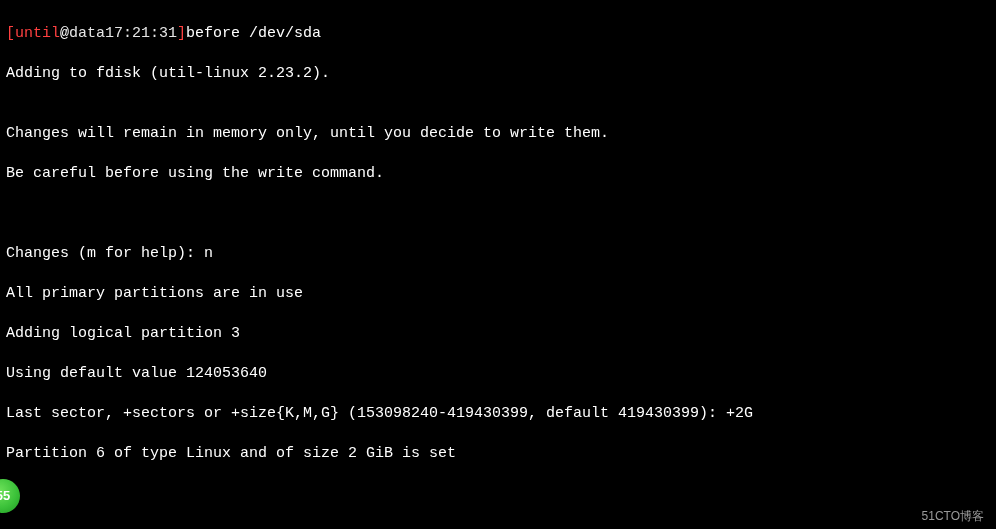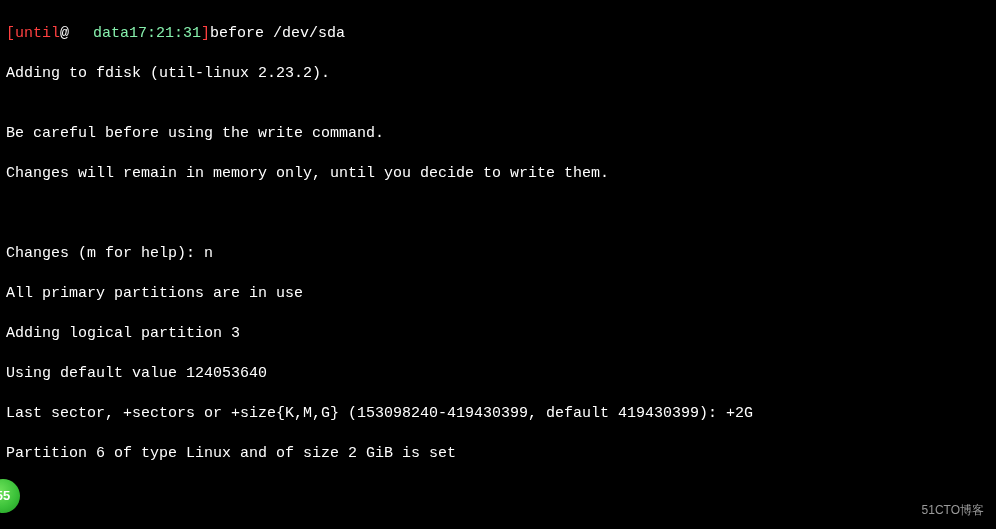--- a/index.html
+++ b/index.html
@@ -16,53 +16,53 @@
   }
   .terminal {
     position: relative;
     padding: 4px 6px;
     white-space: pre;
     width: 100%;
     height: 100%;
     box-sizing: border-box;
   }
   .red    { color: #ff4040; }
-  .cyan   { color: #86efac; padding-left: 24px; }
+  .cyan   { color: #e5e5e5; }
   .white  { color: #ffffff; }
   .badge {
     position: absolute;
     left: -14px;
     bottom: 16px;
     width: 34px;
     height: 34px;
     border-radius: 50%;
     background: radial-gradient(circle at 40% 35%, #6ee25a 0%, #3cc23a 55%, #1f9a22 100%);
     box-shadow: 0 0 4px rgba(0,0,0,.6);
     color: #fff;
     font: bold 13px/34px Arial, sans-serif;
     text-align: center;
   }
   .watermark {
     position: absolute;
     right: 12px;
-    bottom: 12px;
+    bottom: 6px;
     color: #9a9a9a;
     font: 12px/14px Arial, "Microsoft YaHei", sans-serif;
   }
   .line { display: block; }
 </style>
 </head>
 <body>
 
 <div class="terminal">
 <span class="line"><span class="red">[</span><span class="red">until</span><span class="white">@</span><span class="cyan">data17:21:31</span><span class="red">]</span><span class="white">before /dev/sda</span></span>
 <span class="line">Adding to fdisk (util-linux 2.23.2).</span>
 <span class="line"></span>
+<span class="line">Changes will remain in memory only, until you decide to write them.</span>
 <span class="line">Be careful before using the write command.</span>
-<span class="line">Changes will remain in memory only, until you decide to write them.</span>
 <span class="line"></span>
 <span class="line"></span>
 <span class="line">Changes (m for help): n</span>
 <span class="line">All primary partitions are in use</span>
 <span class="line">Adding logical partition 3</span>
 <span class="line">Using default value 124053640</span>
 <span class="line">Last sector, +sectors or +size{K,M,G} (153098240-419430399, default 419430399): +2G</span>
 <span class="line">Partition 6 of type Linux and of size 2 GiB is set</span>
 <span class="line"></span>
 

